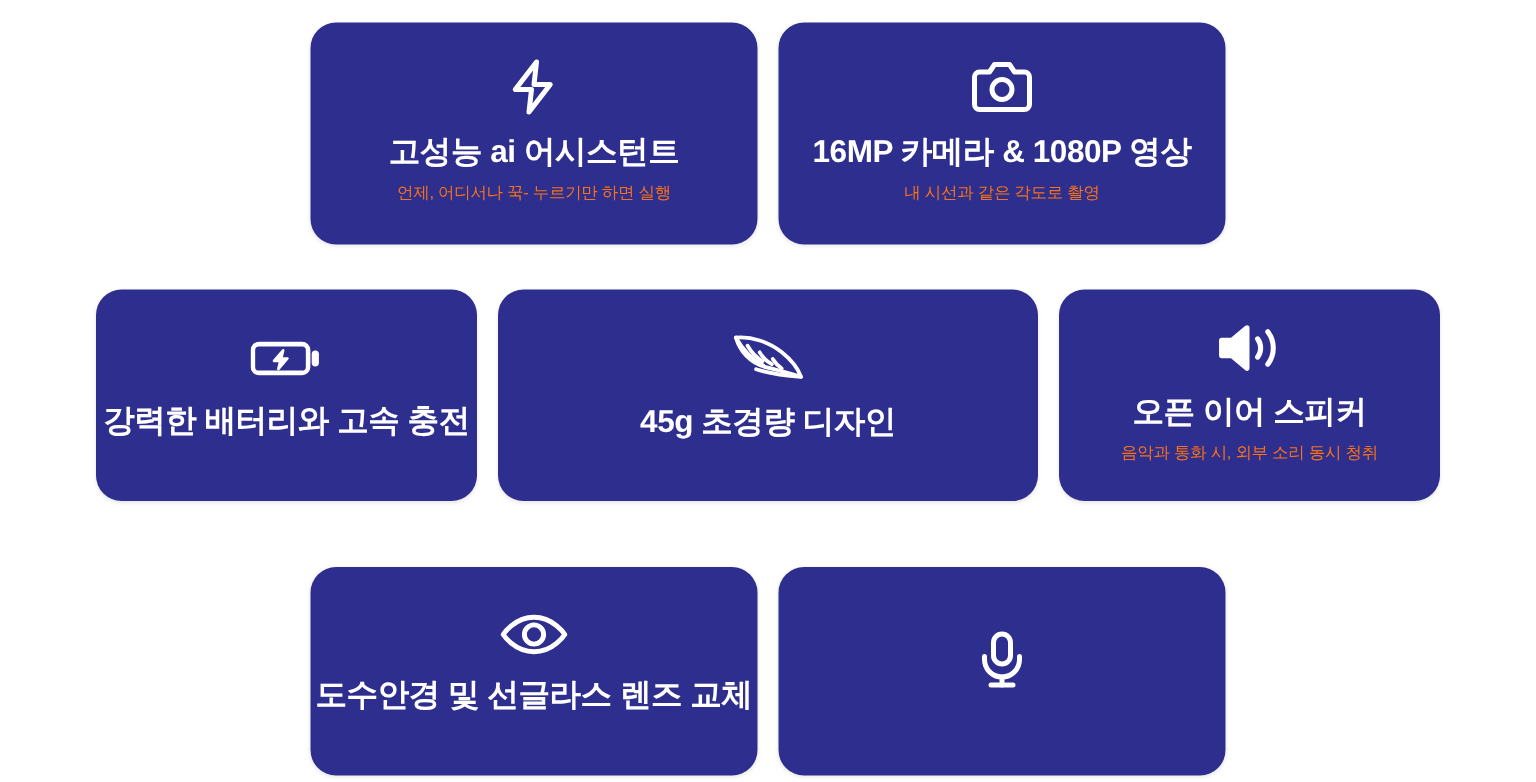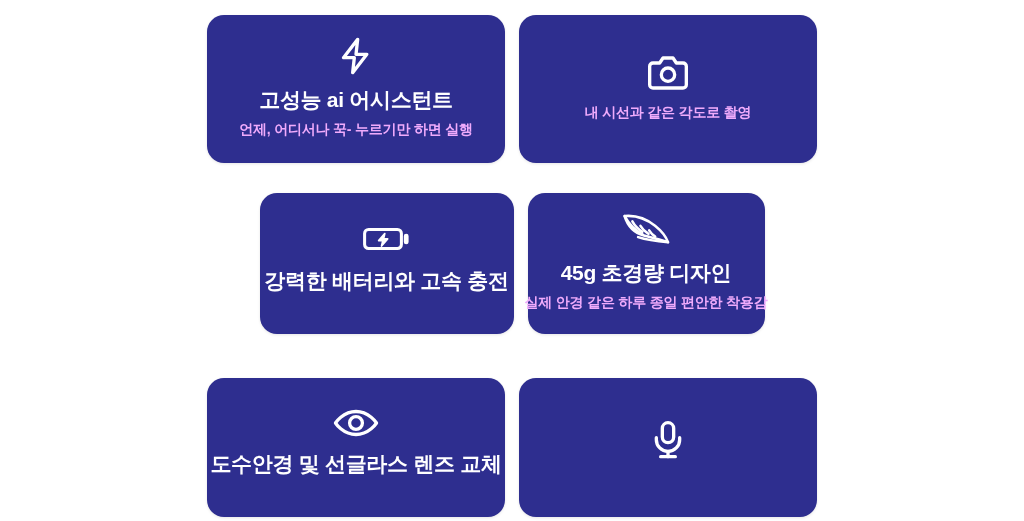--- a/index.html
+++ b/index.html
@@ -42,21 +42,21 @@
     display: flex;
     flex-direction: column;
     align-items: center;
     justify-content: center;
     text-align: center;
     padding: 10px 14px 14px;
     box-shadow: 0 1px 3px rgba(0,0,0,0.10);
   }
 
   .card-w-298 { width: 298px; }
-  .card-w-300 { width: 237px; }
+  .card-w-300 { width: 360px; }
   .card-w-290 { width: 254px; }
 
   .card-icon {
     display: block;
     margin-bottom: 11px;
     line-height: 0;
   }
   .card-icon svg {
     display: block;
   }
@@ -65,23 +65,23 @@
     color: #ffffff;
     font-weight: bold;
     font-size: 21px;
     line-height: 1.2;
     letter-spacing: -0.3px;
     margin: 0 0 9px 0;
     white-space: nowrap;
   }
 
   .card-subtitle {
-    color: #f0abfc;
-    font-weight: bold;
-    font-size: 14px;
+    color: #f97316;
+    font-weight: normal;
+    font-size: 11px;
     line-height: 1.25;
     letter-spacing: -0.2px;
     margin: 0;
     white-space: nowrap;
   }
 </style>
 </head>
 <body>
 
 <div class="feature-grid">
@@ -98,20 +98,21 @@
       <p class="card-subtitle">언제, 어디서나 꾹- 누르기만 하면 실행</p>
     </div>
 
     <div class="card card-w-298">
       <span class="card-icon">
         <svg width="42" height="40" viewBox="0 0 24 24" fill="none" stroke="#ffffff" stroke-width="2" stroke-linecap="round" stroke-linejoin="round">
           <path d="M23 19a2 2 0 0 1-2 2H3a2 2 0 0 1-2-2V8a2 2 0 0 1 2-2h4l2-3h6l2 3h4a2 2 0 0 1 2 2z"></path>
           <circle cx="12" cy="13" r="4"></circle>
         </svg>
       </span>
+      <p class="card-title">16MP 카메라 &amp; 1080P 영상</p>
       <p class="card-subtitle">내 시선과 같은 각도로 촬영</p>
     </div>
 
   </div>
 
   <div class="row row-middle">
 
     <div class="card card-w-290">
       <span class="card-icon">
         <svg width="48" height="36" viewBox="0 0 30 18" fill="none" stroke="#ffffff" stroke-width="1.9" stroke-linecap="round" stroke-linejoin="round">
@@ -128,23 +129,33 @@
         <svg width="56" height="38" viewBox="0 0 34 24" fill="none" stroke="#ffffff" stroke-width="1.6" stroke-linecap="round" stroke-linejoin="round">
           <path d="M3.5 3.2c6.5-0.6 13.8 1.8 19.2 6.1 4.4 3.5 7.2 7.6 8.2 10.4-3.6-1.4-9.4-2.6-15.2-4.2C9.3 13.7 5.2 8.9 3.5 3.2z"></path>
           <path d="M3.5 3.2c2.6 4.7 6.6 9 11.5 11.7"></path>
           <path d="M8.4 6.6c1.4 2.6 3.6 4.9 6.3 6.6"></path>
           <path d="M13.5 9.4c1.2 2.1 3 3.8 5.1 5"></path>
           <path d="M19 12.2c1 1.6 2.3 3 3.8 4"></path>
           <path d="M12 16.5c5.4 1.8 12.6 2.7 18.9 3.2"></path>
         </svg>
       </span>
       <p class="card-title">45g 초경량 디자인</p>
-      <p class="card-subtitle">실제 안경 같은 하루 종일 편안한 착용감</p>
     </div>
 
+    <div class="card card-w-290">
+      <span class="card-icon">
+        <svg width="44" height="38" viewBox="0 0 26 22" fill="none" stroke="#ffffff" stroke-width="2" stroke-linecap="round" stroke-linejoin="round">
+          <polygon points="12 3 6 8 2 8 2 14 6 14 12 19" fill="#ffffff"></polygon>
+          <path d="M16.2 7.4a6 6 0 0 1 0 7.2"></path>
+          <path d="M20.2 4.6a10.5 10.5 0 0 1 0 12.8"></path>
+        </svg>
+      </span>
+      <p class="card-title">오픈 이어 스피커</p>
+      <p class="card-subtitle">음악과 통화 시, 외부 소리 동시 청취</p>
+    </div>
 
   </div>
 
   <div class="row row-bottom">
 
     <div class="card card-w-298">
       <span class="card-icon">
         <svg width="46" height="34" viewBox="0 0 28 20" fill="none" stroke="#ffffff" stroke-width="2" stroke-linecap="round" stroke-linejoin="round">
           <path d="M1.5 10S6 3 14 3s12.5 7 12.5 7-4.5 7-12.5 7S1.5 10 1.5 10z"></path>
           <circle cx="14" cy="10" r="3.9"></circle>

